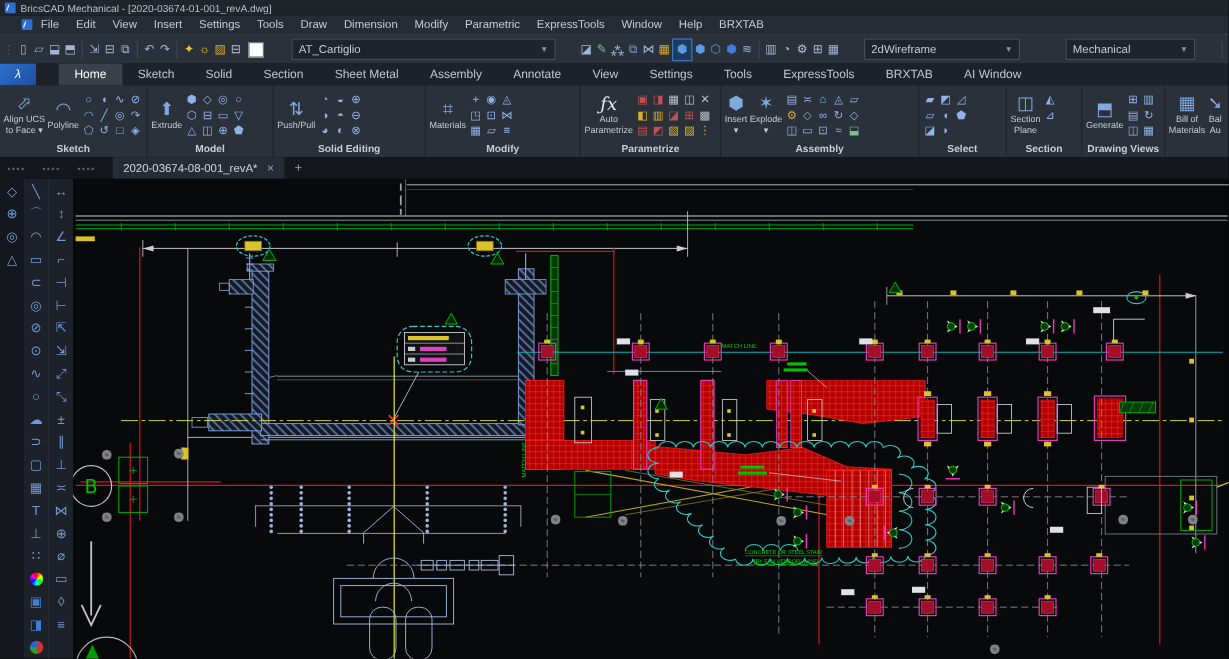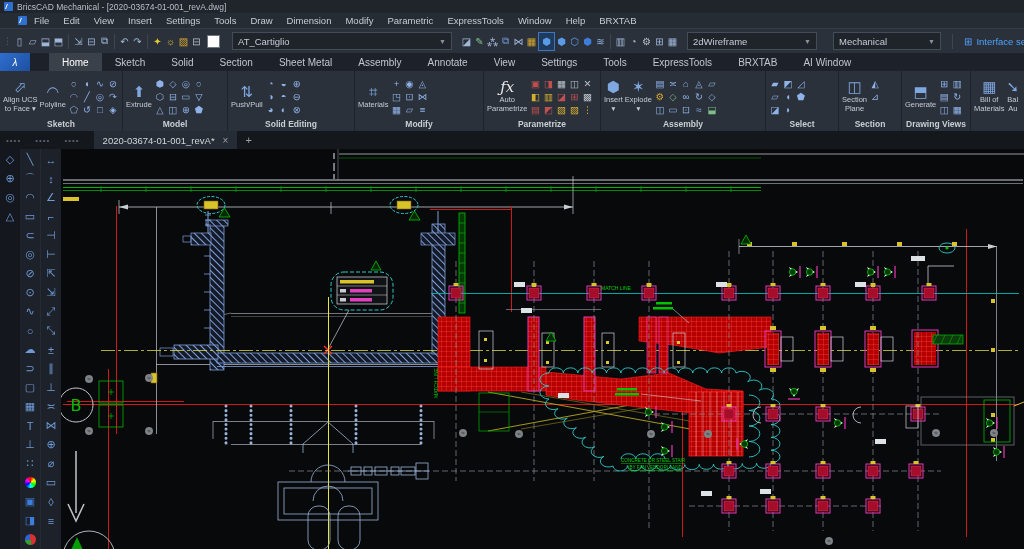--- a/index.html
+++ b/index.html
@@ -18,21 +18,21 @@
   
   .toolbar{height:24px;background:#2b313a;border-top:1px solid #343b45;display:flex;align-items:center;padding:0 3px;}
   .tb-handle{color:#596170;font-size:9px;margin-right:2px;letter-spacing:-1px;}
   .tb-group{display:flex;align-items:center;}
   .tb-sep{width:1px;height:15px;background:#3e4550;margin:0 3px;flex:none;}
   .tb-icon{width:13px;height:17px;display:flex;align-items:center;justify-content:center;
            font-size:10px;color:#9fb6d8;flex:none;}
   .tb-icon.active{background:#1e3a5c;border:1px solid #3f76c2;width:15px;}
   .swatch{width:11px;height:11px;background:#fff;border:1px solid #70767e;margin:0 4px;flex:none;}
   .combo{height:16px;background:#1f242b;border:1px solid #444c57;color:#c6ccd3;font-size:9.5px;
-         display:flex;align-items:center;justify-content:space-between;padding:0 5px;margin:0 8px;flex:none;}
+         display:flex;align-items:center;justify-content:space-between;padding:0 5px;margin:0 19px;flex:none;}
   .combo .arrow{color:#8a919a;font-size:7px;margin-left:6px;}
   .ifs-btn{color:#4da3ff;font-size:9.5px;display:flex;gap:4px;align-items:center;margin:0 8px;white-space:nowrap;}
   .ifs-ico{color:#4da3ff;font-size:10px;}
   
   .ribbontabs{height:18px;background:#1d222a;display:flex;align-items:stretch;}
   .logo-btn{width:30px;background:linear-gradient(135deg,#2f6fd0,#1d4fa0);color:#fff;
             display:flex;align-items:center;justify-content:center;font-size:10px;font-style:italic;flex:none;}
   .rtab{padding:0 13px;font-size:10px;color:#c0c6cd;display:flex;align-items:center;cursor:default;white-space:nowrap;}
   .rtab.active{background:#3a414b;color:#fff;}
   
@@ -365,21 +365,21 @@
         </div>
         <div class="rgroup-label"></div>
       </div>
     </div>
 
   <div class="doctabs">
     <span class="dots">••••</span>
     <span class="dots">••••</span>
     <span class="dots">••••</span>
     <div class="dtab">
-      <span>2020-03674-01-001_revA*</span>
+      <span>2020-03674-08-001_revA*</span>
       <span class="close">×</span>
     </div>
     <span class="addtab">+</span>
   </div>
 
   <div class="main">
     <div class="sidebar">
       <div class="scol scol1">
           <span class="sicon">◇</span>
           <span class="sicon">⊕</span>

